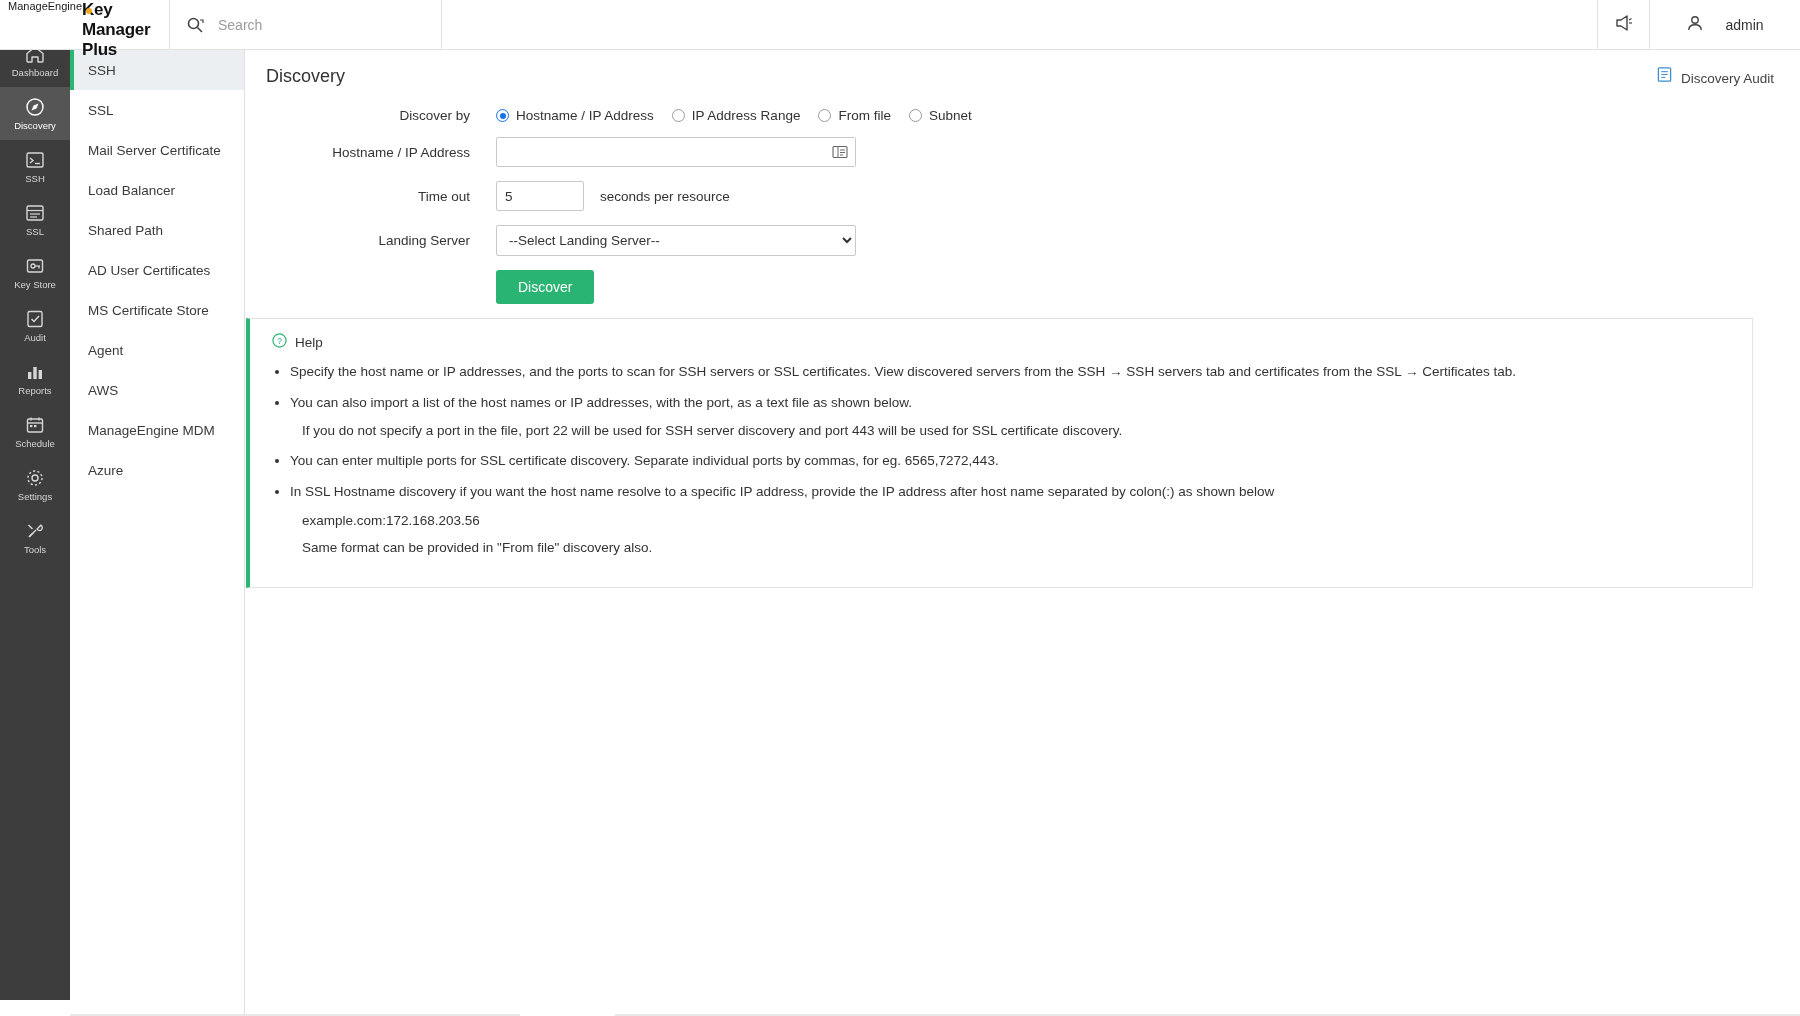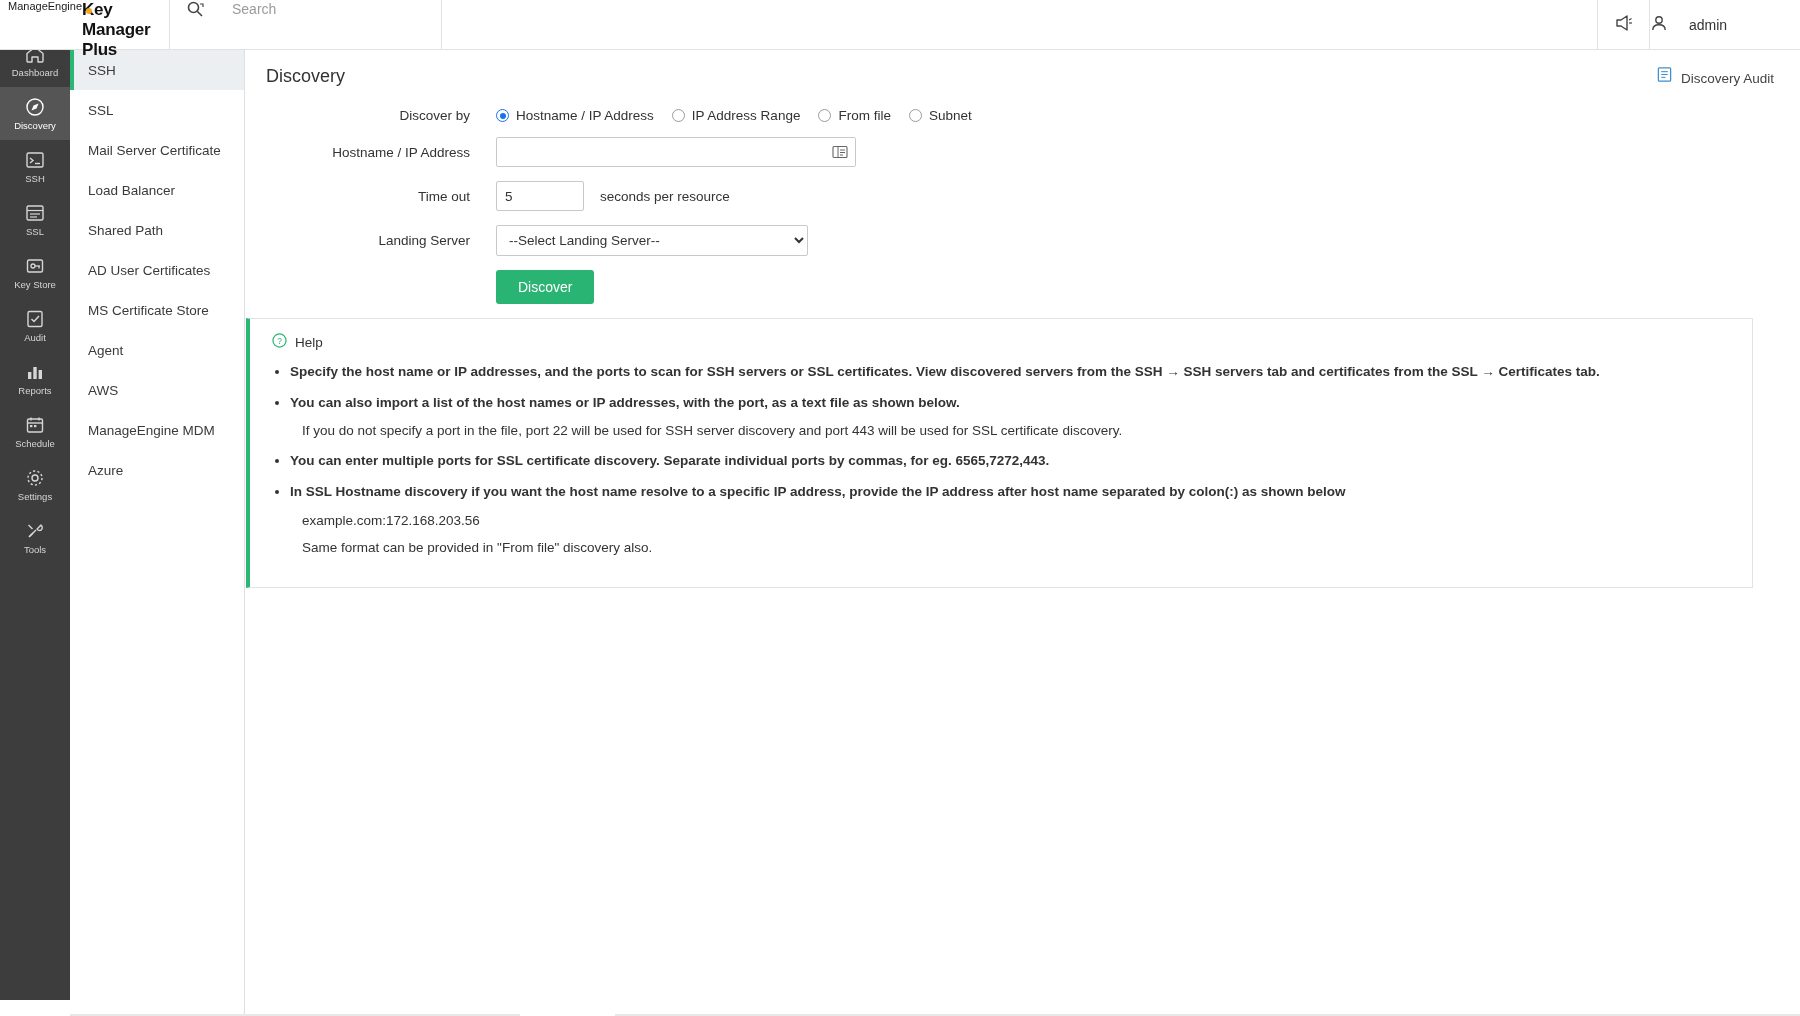--- a/index.html
+++ b/index.html
@@ -32,40 +32,40 @@
   }
   .brand-dot {
     position: absolute; left: 86px; top: 8px;
     width: 6px; height: 6px; border-radius: 50%; background: #f5a623;
   }
   .brand-main {
     font-size: 17px; font-weight: bold; color: #111; line-height: 20px;
     letter-spacing: -0.2px;
   }
   .searchwrap {
-    flex: 0 0 272px; display: flex; align-items: flex-start; gap: 26px;
+    flex: 0 0 272px; display: flex; align-items: center; gap: 12px;
     padding-left: 16px; border-right: 1px solid #e2e2e2;
   }
   .search-icon {
     width: 18px; height: 18px; position: relative; flex: 0 0 auto;
   }
   .search-icon svg { display: block; }
   .search-input {
     border: none; outline: none; font-size: 14px; color: #444;
     width: 200px; background: transparent;
     font-family: "Liberation Sans", sans-serif;
   }
   .search-input::placeholder { color: #9b9b9b; }
   .topbar-spacer { flex: 1 1 auto; border-right: 1px solid #e2e2e2; }
   .top-icon-cell {
     width: 52px; display: flex; align-items: center; justify-content: center;
     border-right: 1px solid #e2e2e2;
   }
   .top-user {
-    width: 150px; display: flex; align-items: center; gap: 21px;
+    width: 150px; display: flex; align-items: center; justify-content: center; gap: 21px;
     font-size: 14px; color: #333;
   }
 
   
   .rail {
     position: absolute; top: 34px; left: 0; width: 70px; height: 966px;
     background: #3d3d3d;
   }
   .rail-item {
     width: 70px; height: 53px;
@@ -130,36 +130,36 @@
   }
   .inp-host { width: 360px; padding-right: 32px; }
   .host-wrap { position: relative; display: inline-block; }
   .host-btn {
     position: absolute; right: 1px; top: 1px; width: 30px; height: 28px;
     display: flex; align-items: center; justify-content: center;
     cursor: pointer; background: #fff;
   }
   .inp-small { width: 88px; }
   .unit { margin-left: 16px; font-size: 13.5px; color: #333; }
-  select.inp { width: 312px; height: 31px; }
+  select.inp { width: 360px; height: 31px; }
   .btn-discover {
     background: #29b473; color: #fff; border: none; border-radius: 3px;
     font-size: 14px; padding: 9px 22px; cursor: pointer;
     font-family: "Liberation Sans", sans-serif;
   }
 
   
   .help {
     margin: 14px 22px 0 0; margin-left: 0;
     width: 1507px;
     border: 1px solid #e3e3e3; border-left: 4px solid #2bb673;
     background: #fff; padding: 14px 22px 20px 22px;
   }
   .help-title { display: flex; align-items: center; gap: 8px; font-size: 13.5px; color: #333; margin-bottom: 10px; }
-  .help ul { margin: 0 0 0 18px; padding: 0; font-weight: bold; }
+  .help ul { margin: 0 0 0 18px; padding: 0; }
   .help li { font-size: 13.5px; color: #333; line-height: 21px; margin-bottom: 10px; }
   .help-code { margin: 4px 0 10px 30px; font-size: 13.5px; color: #333; line-height: 18px; }
   .help-code div { margin-bottom: 1px; }
   .help-note { margin: 8px 0 12px 30px; font-size: 13.5px; color: #333; }
 
   
   .bottom-line1 { position: absolute; left: 70px; top: 1014px; width: 450px; height: 2px; background: #e8e8e8; }
   .bottom-line2 { position: absolute; left: 615px; top: 1014px; width: 1185px; height: 2px; background: #e8e8e8; }
 </style>
 </head>

